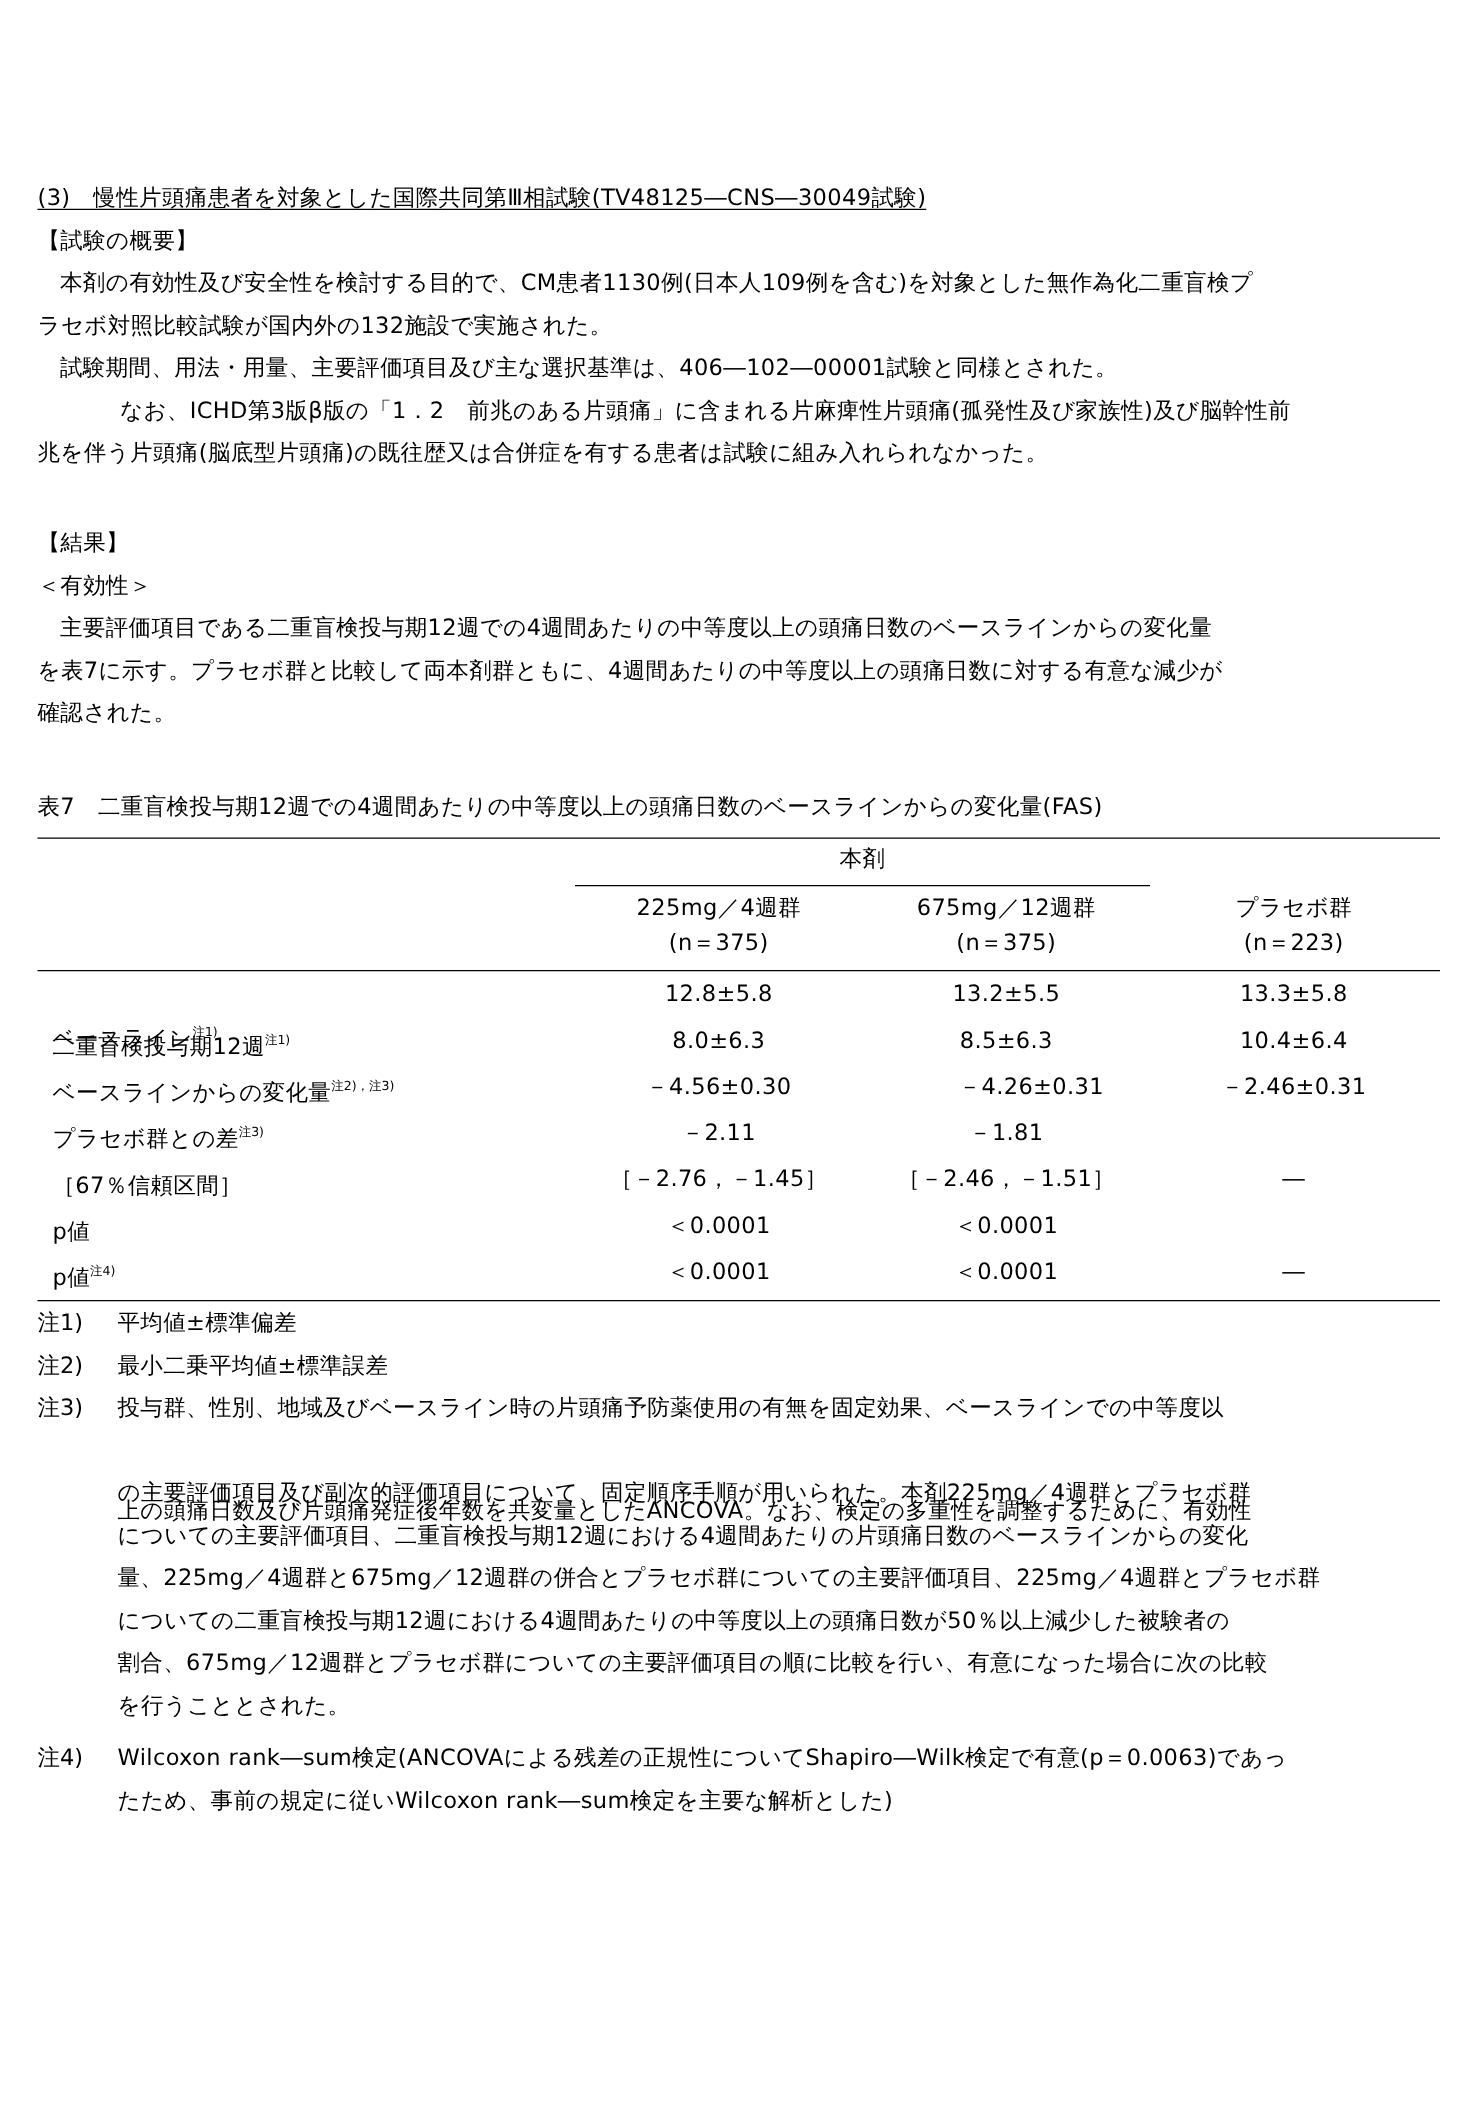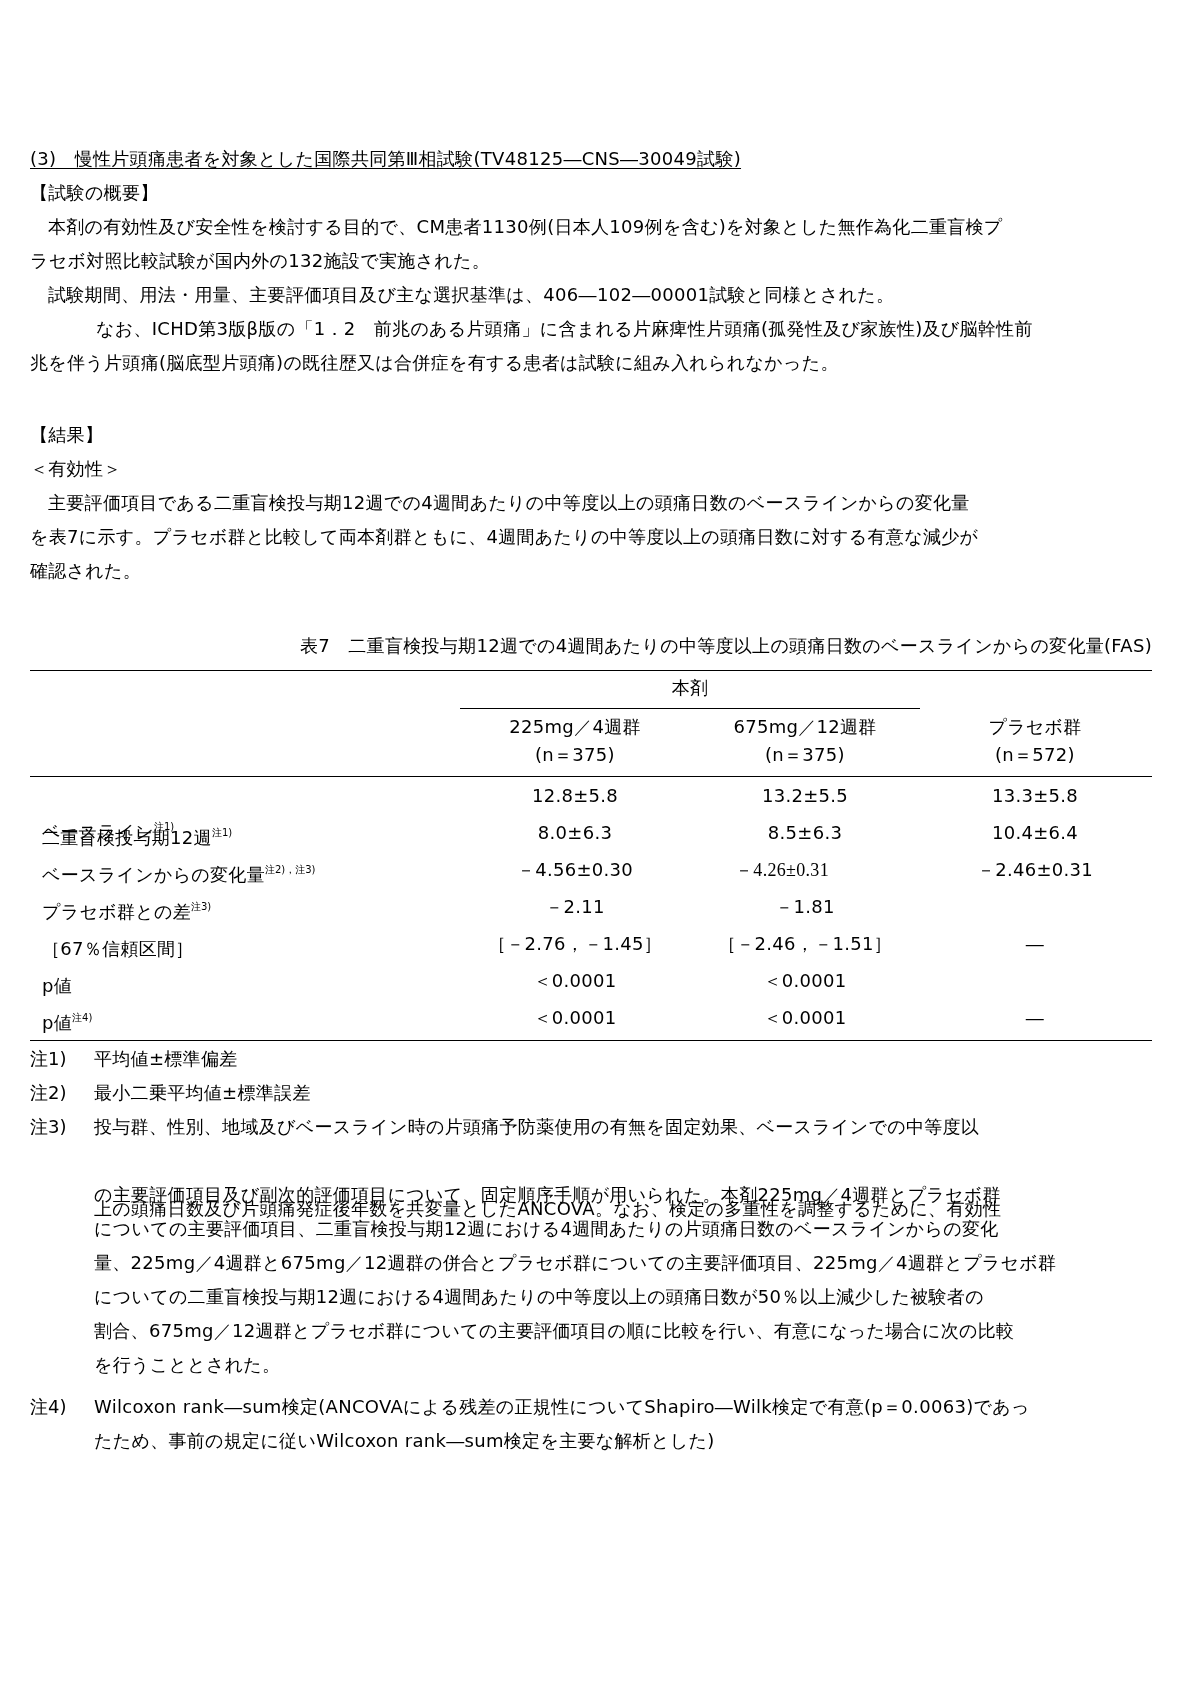--- a/index.html
+++ b/index.html
@@ -43,21 +43,21 @@
     .rule {
       position: absolute;
       left: 0;
       height: 0;
       border-top: 1.3px solid #000;
     }
     .caption {
       position: absolute;
       left: 0;
       width: 1122px;
-      text-align: right;
+      text-align: left;
       white-space: nowrap;
       line-height: 22px;
       letter-spacing: 0.3px;
     }
     .cell {
       position: absolute;
       white-space: nowrap;
       line-height: 22px;
       text-align: center;
       letter-spacing: 0.3px;
@@ -108,37 +108,37 @@
     <div class="rule" style="top:670px; width:1122px;"></div>
 
     <div class="cell" style="top:677px; left:430px; width:460px;">本剤</div>
     <div class="rule" style="top:708px; left:430px; width:460px;"></div>
 
     <div class="cell" style="top:716px; left:430px; width:230px;">225mg／4週群</div>
     <div class="cell" style="top:744px; left:430px; width:230px;">(n＝375)</div>
     <div class="cell" style="top:716px; left:660px; width:230px;">675mg／12週群</div>
     <div class="cell" style="top:744px; left:660px; width:230px;">(n＝375)</div>
     <div class="cell" style="top:716px; left:890px; width:230px;">プラセボ群</div>
-    <div class="cell" style="top:744px; left:890px; width:230px;">(n＝572)</div>
+    <div class="cell" style="top:744px; left:890px; width:230px;">(n＝223)</div>
 
     <div class="rule" style="top:776px; width:1122px;"></div>
 
     <div class="rowlabel" style="top:785px;margin-top:31px;"><span>ベースライン</span><span class="sup">注1)</span></div>
     <div class="cell" style="top:785px; left:430px; width:230px;">12.8±5.8</div>
     <div class="cell" style="top:785px; left:660px; width:230px;">13.2±5.5</div>
     <div class="cell" style="top:785px; left:890px; width:230px;">13.3±5.8</div>
 
     <div class="rowlabel" style="top:822px;"><span>二重盲検投与期12週</span><span class="sup">注1)</span></div>
     <div class="cell" style="top:822px; left:430px; width:230px;">8.0±6.3</div>
     <div class="cell" style="top:822px; left:660px; width:230px;">8.5±6.3</div>
     <div class="cell" style="top:822px; left:890px; width:230px;">10.4±6.4</div>
 
     <div class="rowlabel" style="top:859px;"><span>ベースラインからの変化量</span><span class="sup">注2)，注3)</span></div>
     <div class="cell" style="top:859px; left:430px; width:230px;">－4.56±0.30</div>
-    <div class="cell" style="top:859px; left:637px; width:230px;font-family:Liberation Serif, serif;">－4.26±0.31</div>
+    <div class="cell" style="top:859px; left:680px; width:230px;">－4.26±0.31</div>
     <div class="cell" style="top:859px; left:890px; width:230px;">－2.46±0.31</div>
 
     <div class="rowlabel" style="top:896px;"><span>プラセボ群との差</span><span class="sup">注3)</span></div>
     <div class="cell" style="top:896px; left:430px; width:230px;">－2.11</div>
     <div class="cell" style="top:896px; left:660px; width:230px;">－1.81</div>
     <div class="cell" style="top:896px; left:890px; width:230px;"></div>
 
     <div class="rowlabel" style="top:933px;"><span>［67％信頼区間］</span><span class="sup"></span></div>
     <div class="cell" style="top:933px; left:430px; width:230px;">［－2.76，－1.45］</div>
     <div class="cell" style="top:933px; left:660px; width:230px;">［－2.46，－1.51］</div>

